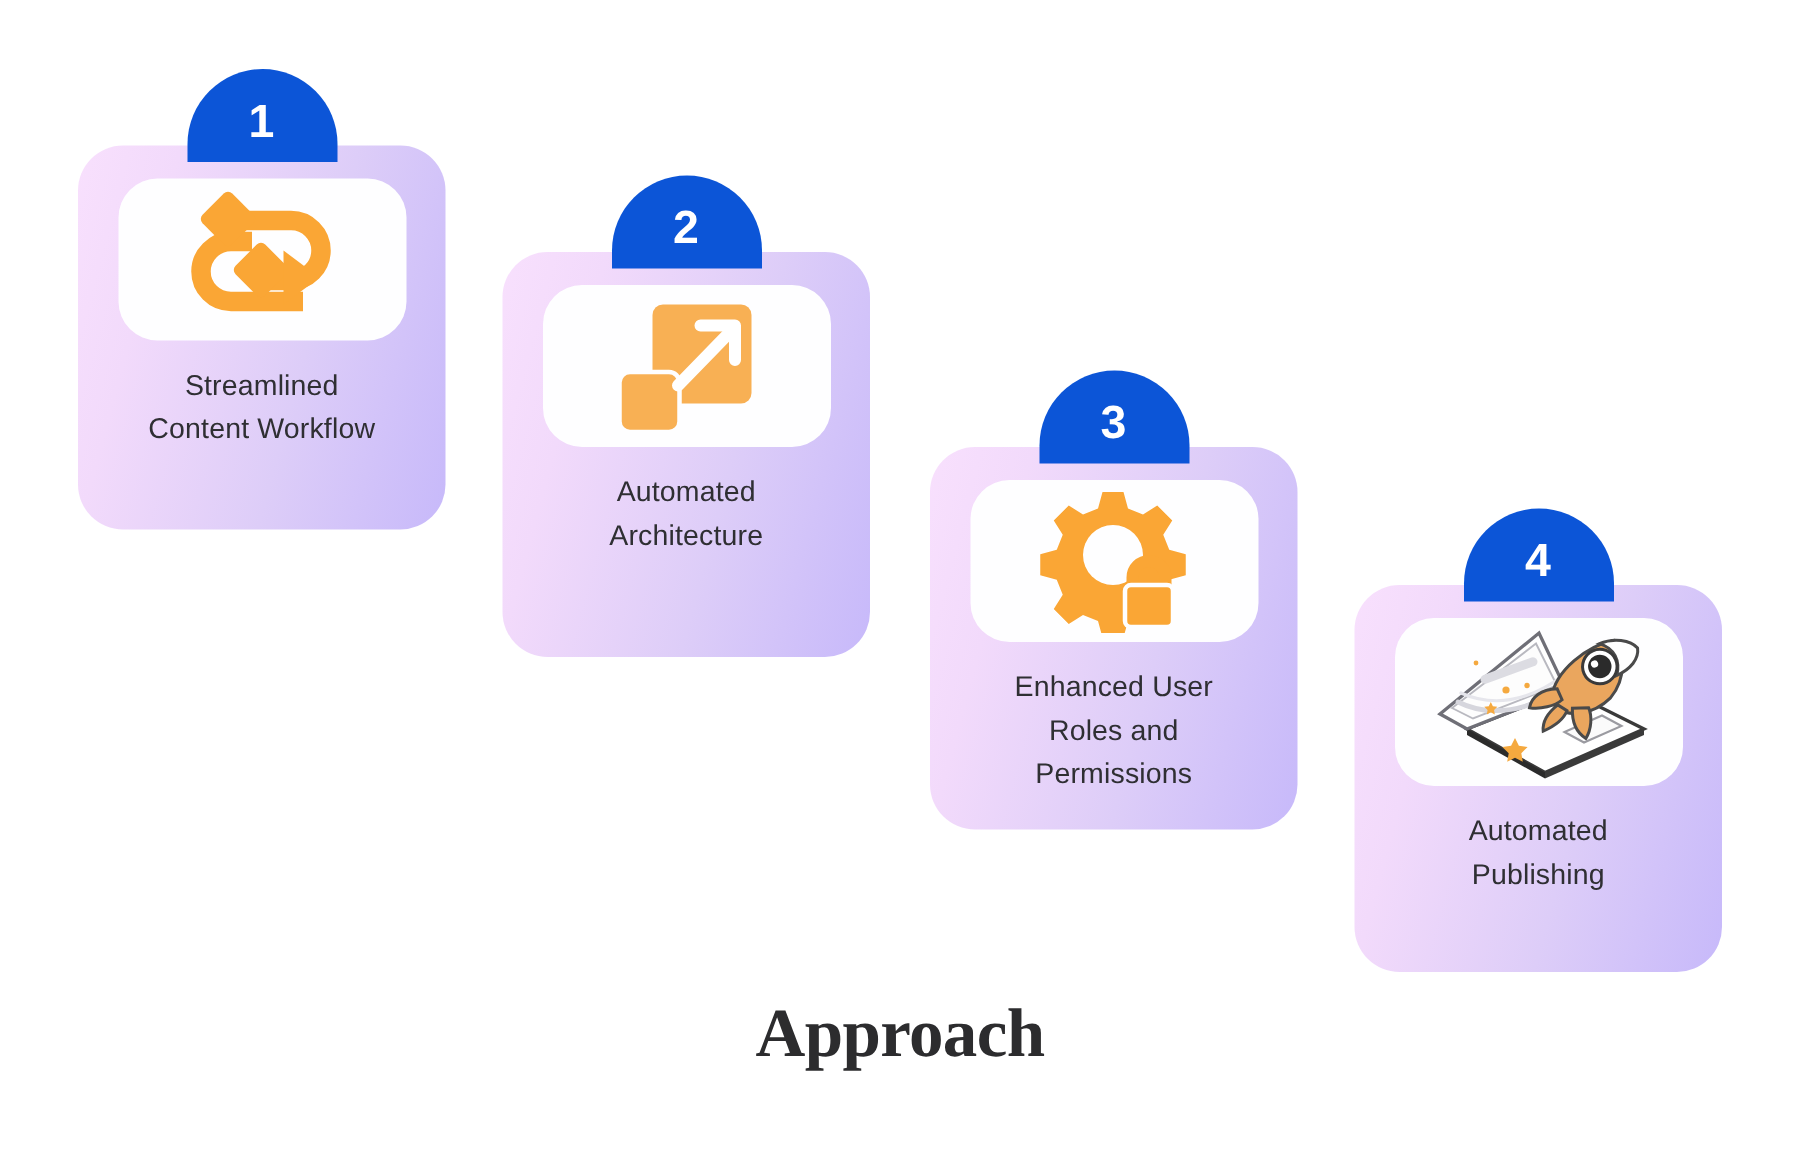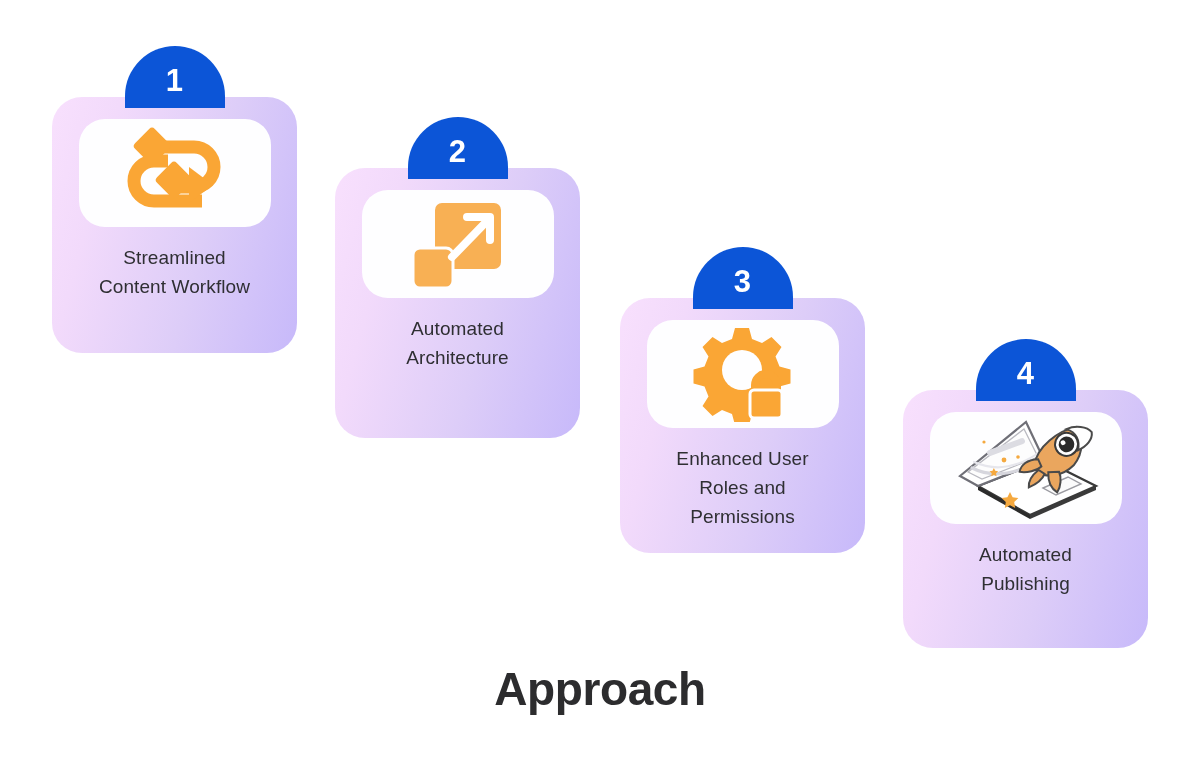--- a/index.html
+++ b/index.html
@@ -94,20 +94,21 @@
   .main-title {
     position: absolute;
     left: 0;
     right: 0;
     top: 662px;
     text-align: center;
     font-size: 46px;
     font-weight: bold;
     color: #2c2c2e;
     letter-spacing: -0.4px;
+    font-family: Liberation Serif, serif;
   }
 
   svg { display: block; }
 </style>
 </head>
 <body>
 
 <div id="stage">
 
   <div class="step-card card-1">

